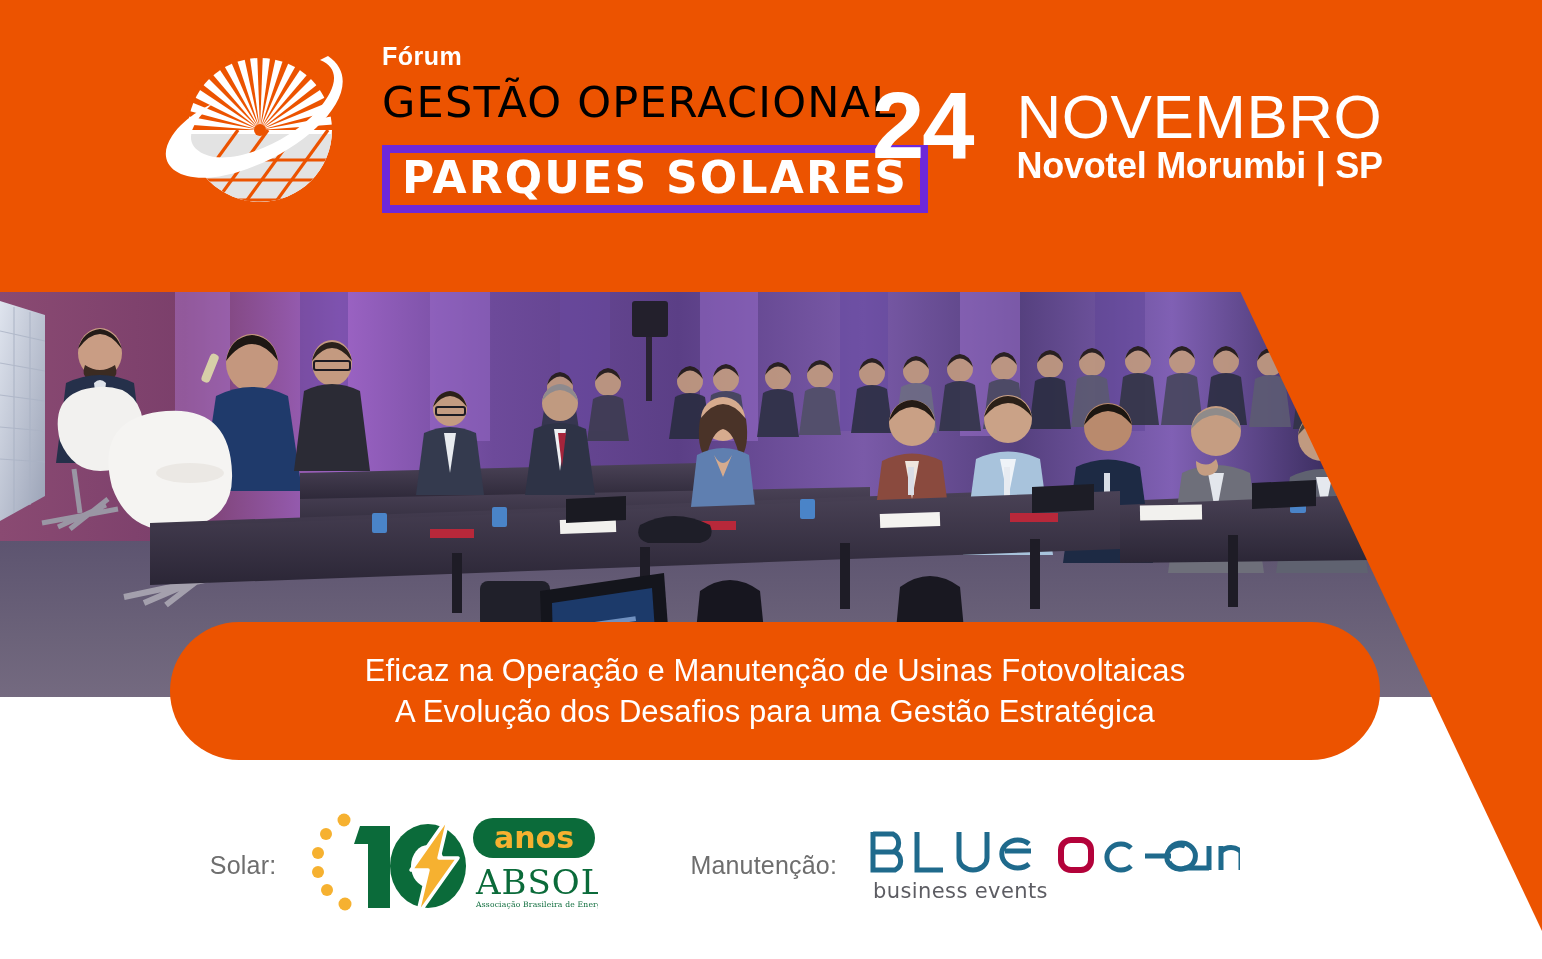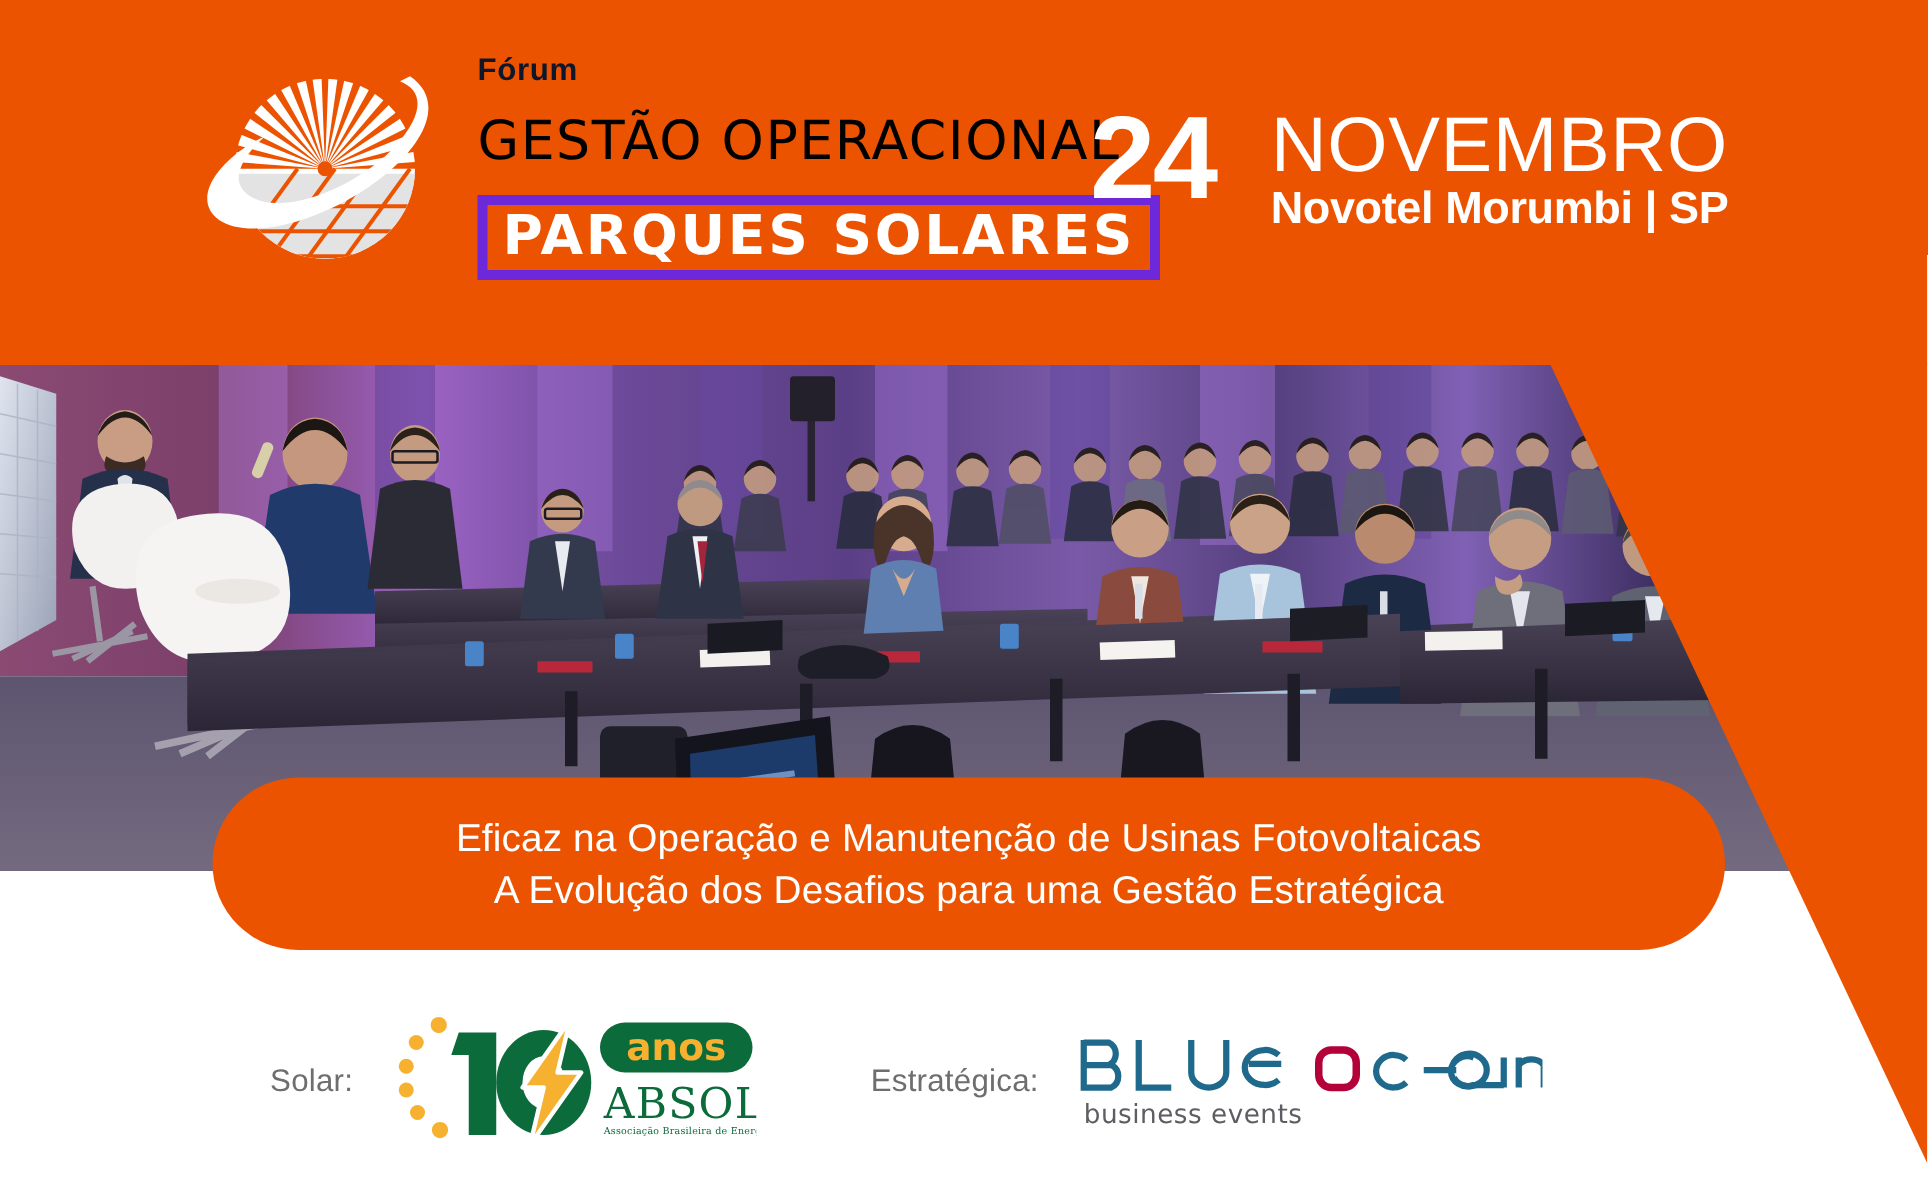--- a/index.html
+++ b/index.html
@@ -24,22 +24,22 @@
     display:flex; align-items:center; gap:0px;
   }
 
   
   .logo-mark { position:relative; width:200px; height:175px; flex:0 0 auto; }
   .logo-mark svg { display:block; width:200px; height:175px; }
 
   
   .logo-word { margin-left:22px; padding-top:6px; }
   .word-forum {
-    font-size:25px; font-weight:bold; color:#0f172a;
-    letter-spacing:0.5px; line-height:1; margin-bottom:22px;
+    font-size:25px; font-weight:bold; color:#ffffff;
+    letter-spacing:0.5px; line-height:1; margin-bottom:11px;
   }
   .word-gestao {
     font-size:43px; color:#000000; letter-spacing:1.2px;
     line-height:1.04; font-weight:400; white-space:nowrap;
     font-family:"DejaVu Sans", sans-serif;
   }
   .word-parques-box {
     margin-top:20px;
     border:8px solid #6d28d9;
     padding:3px 12px 5px 12px;
@@ -521,21 +521,21 @@
           <text x="168" y="86" font-family="DejaVu Serif, serif" font-size="34" fill="#0b6b3a" letter-spacing="1">ABSOLAR</text>
 
           <text x="168" y="99" font-family="DejaVu Serif, serif" font-size="7.6" fill="#0b6b3a" letter-spacing="0.2">Associação Brasileira de Energia Solar Fotovoltaica</text>
         </svg>
       </div>
     </div>
 
     <div class="spacer-credits"></div>
 
     <div class="credit-group blueocean-wrap">
-      <div class="credit-label">Estratégica:</div>
+      <div class="credit-label">Manutenção:</div>
 
       <div class="blueocean-logo" style="margin-left:28px;">
         <svg viewBox="0 0 375 82" xmlns="http://www.w3.org/2000/svg">
 
           <g fill="none" stroke="#1f6a8c" stroke-width="5">
 
             <path d="M8 8 L8 46 L30 46 A10 10 0 0 0 30 28 L8 28 M8 28 L28 28 A10 10 0 0 0 28 10 L8 10"></path>
 
             <path d="M52 8 L52 46 L78 46"></path>
 

